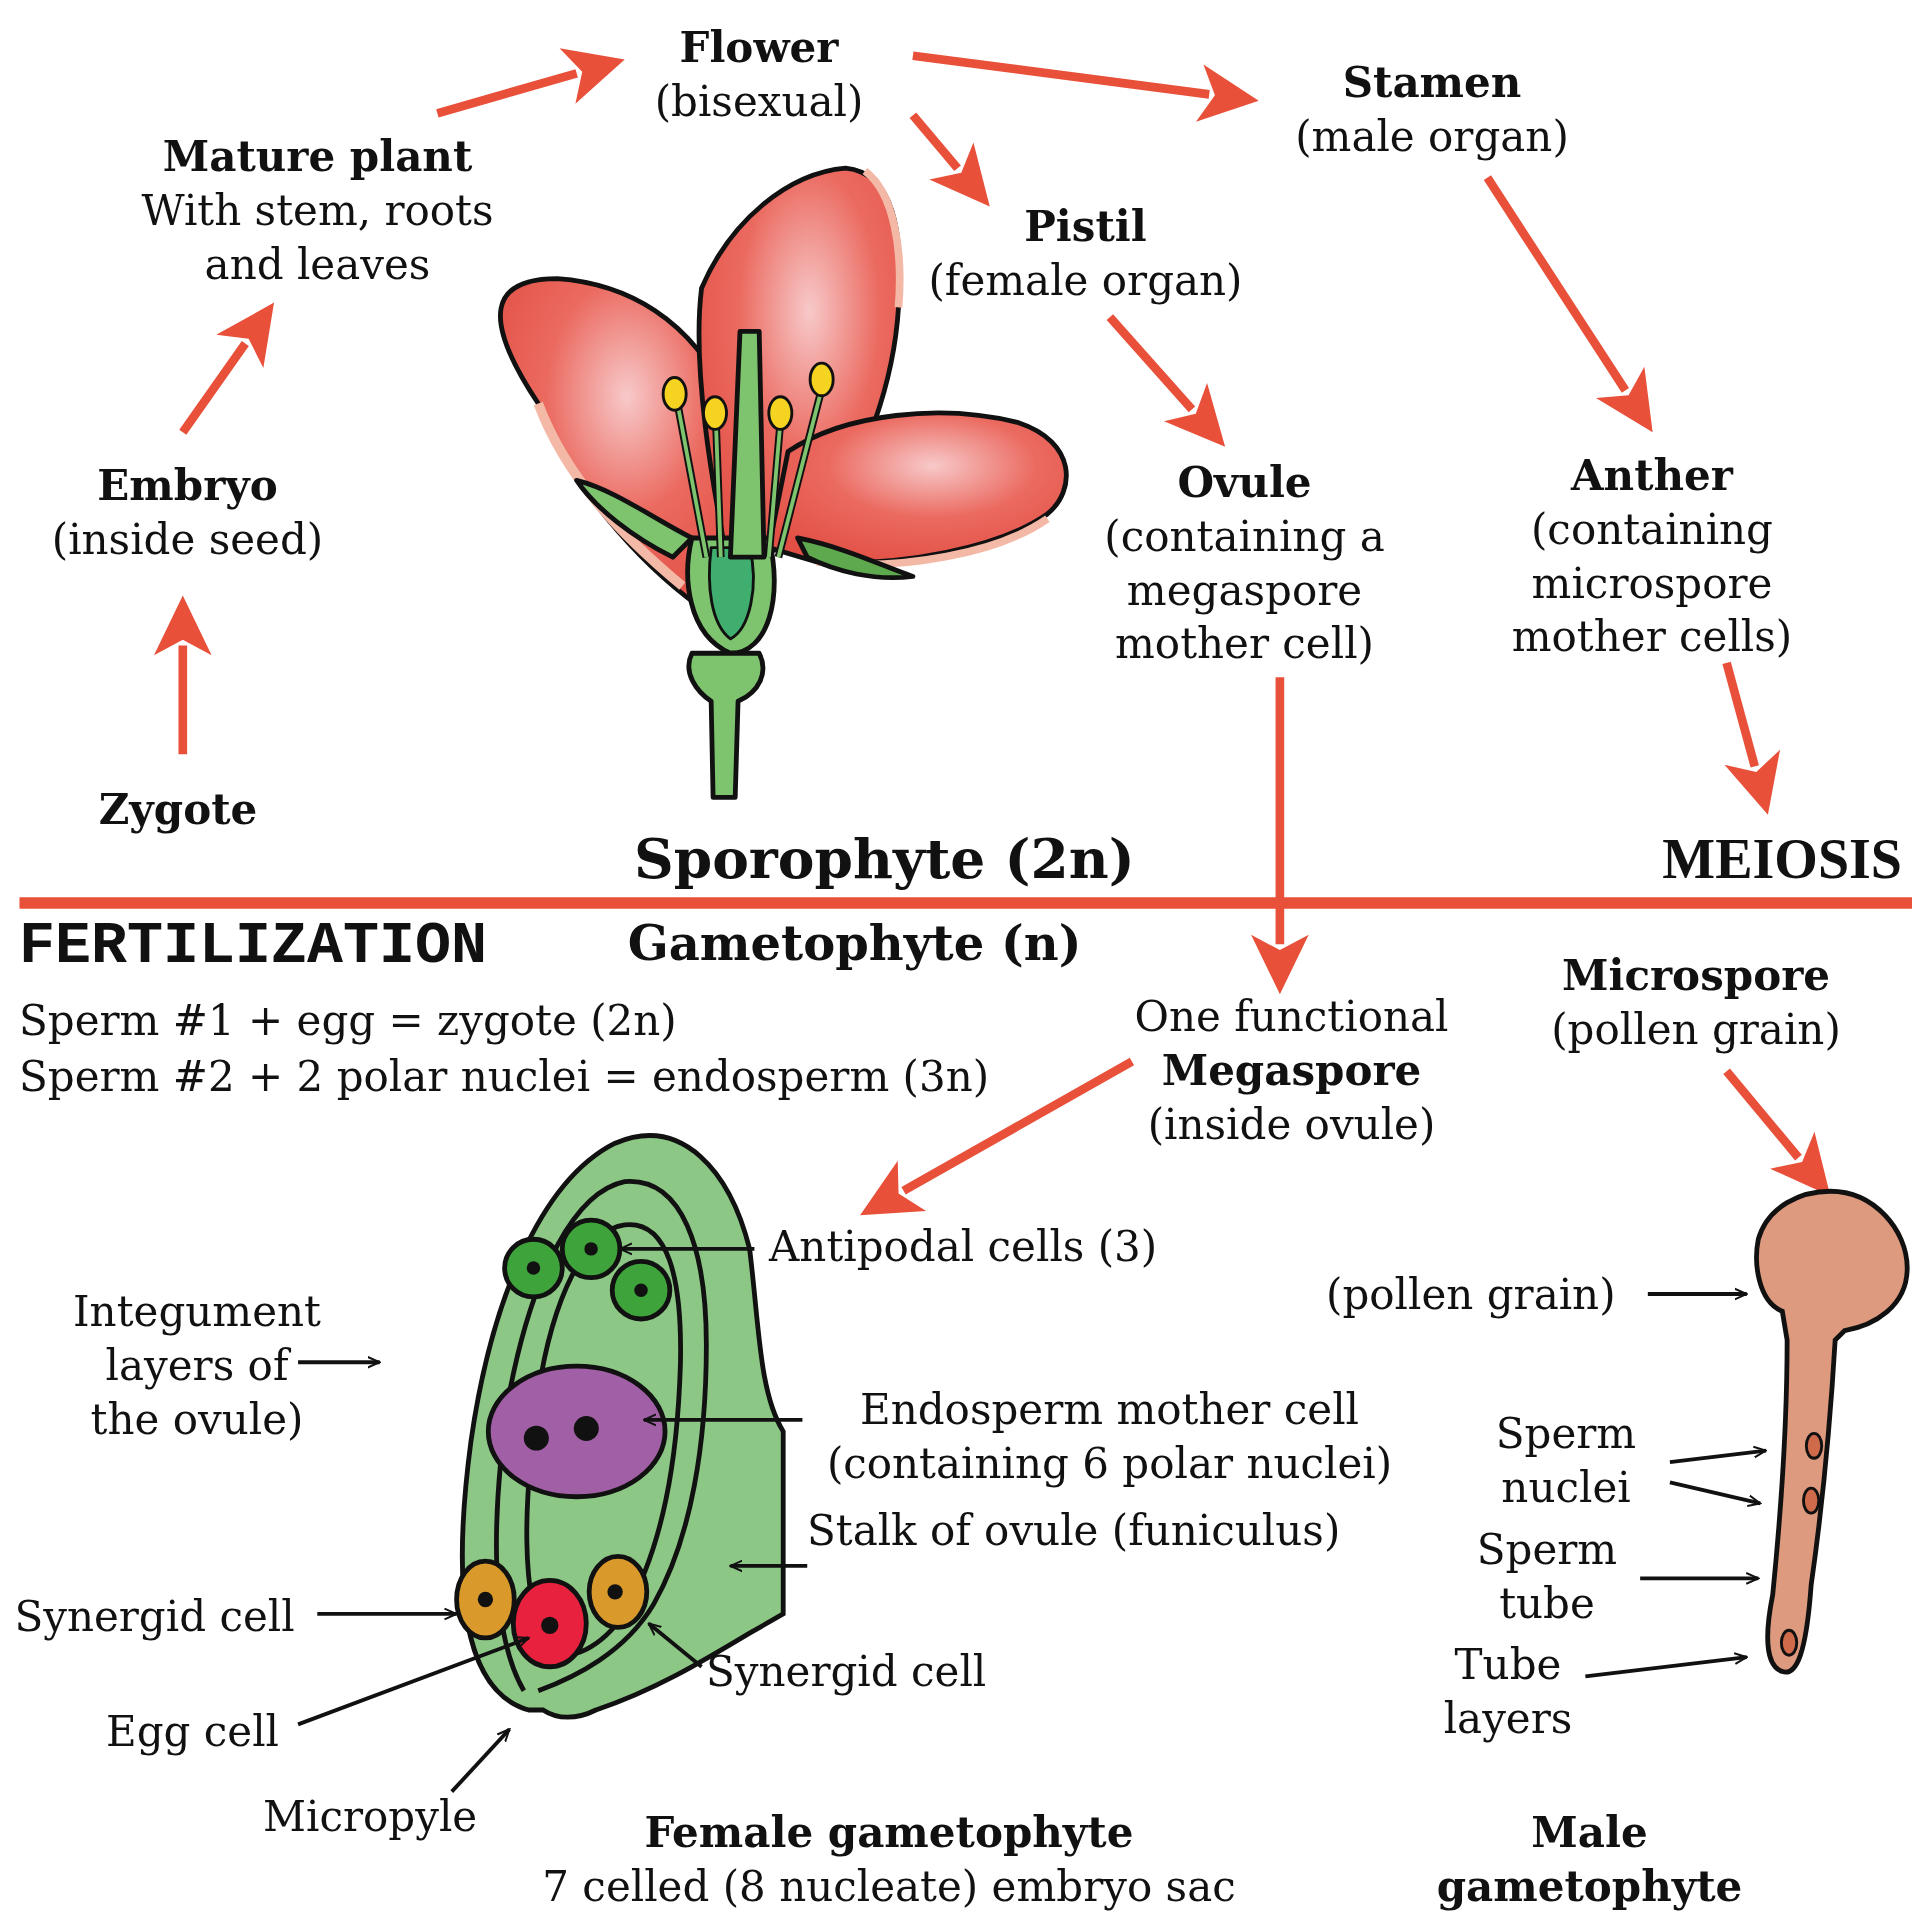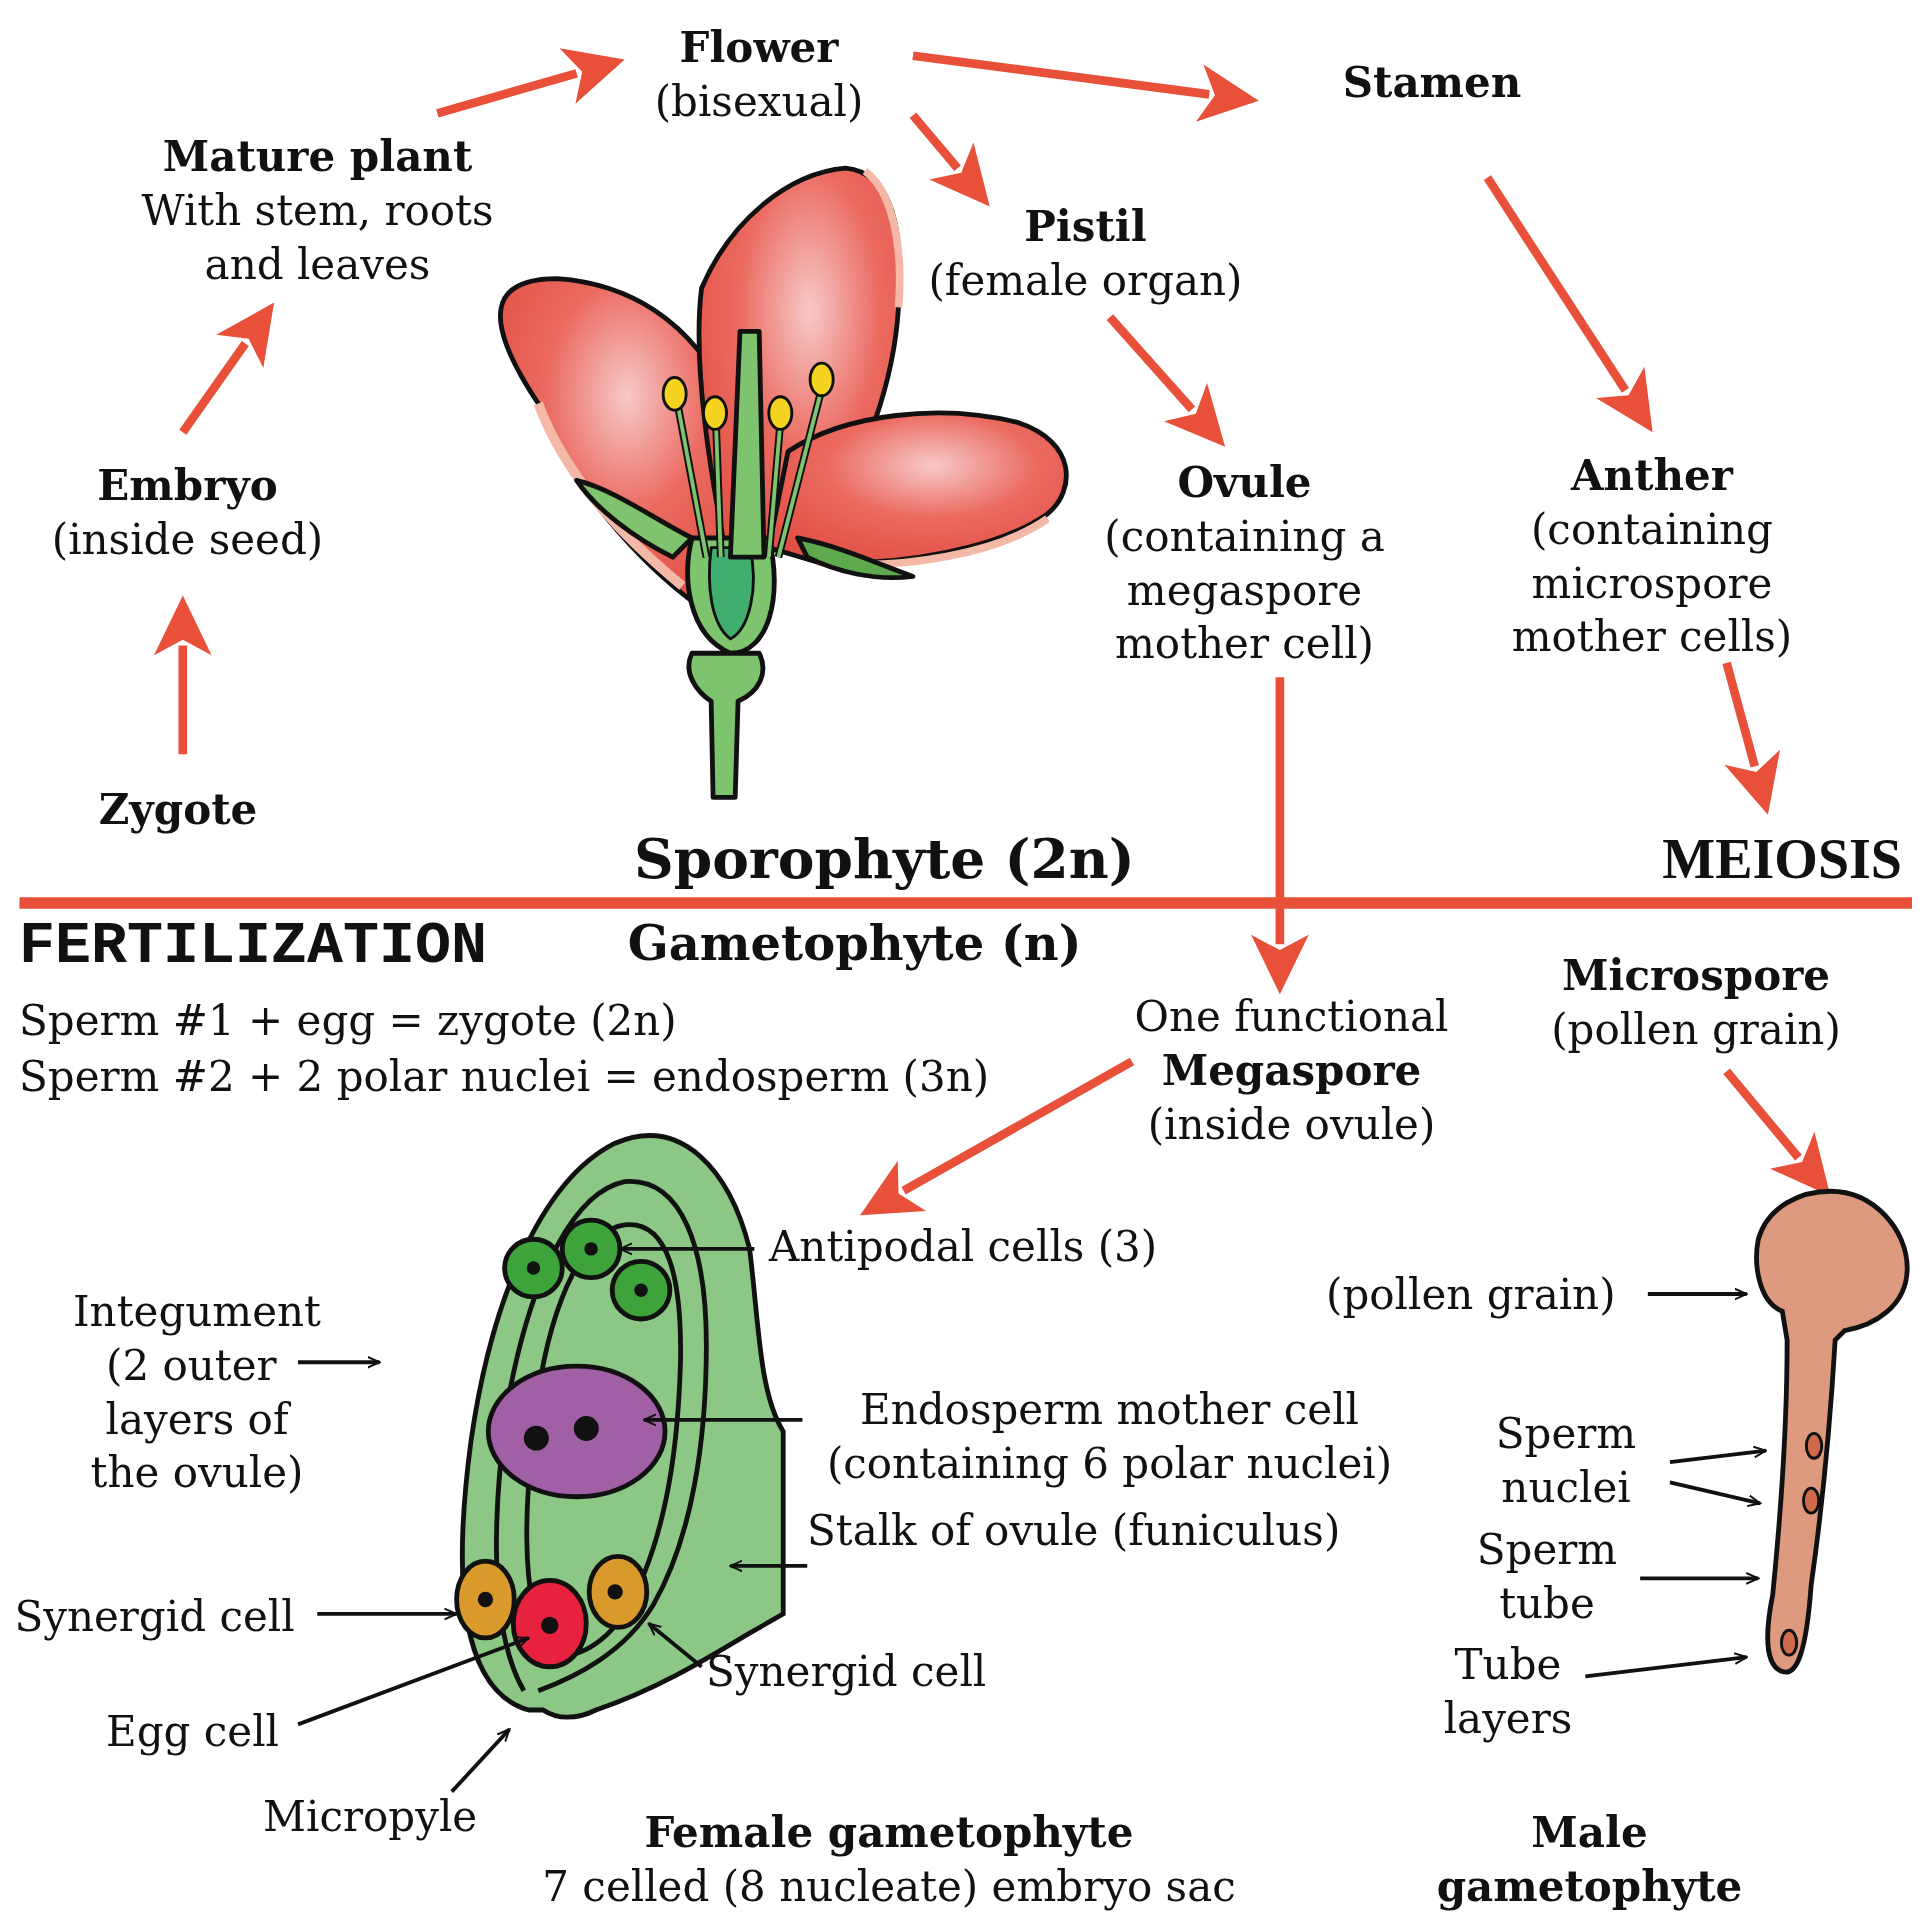--- a/index.html
+++ b/index.html
@@ -165,20 +165,21 @@
     </g>
   </svg>
 
   <div class="lbl" style="left:634px;top:21px;width:250px;">
     <div class="bold">Flower</div>
     <div>(bisexual)</div>
   </div>
 
   <div class="lbl" style="left:1259px;top:56px;width:346px;">
     <div class="bold">Stamen</div>
+    <div>(male organ)</div>
   </div>
 
   <div class="lbl" style="left:106px;top:130px;width:423px;">
     <div class="bold">Mature plant</div>
     <div>With stem, roots</div>
     <div>and leaves</div>
   </div>
 
   <div class="lbl" style="left:908px;top:200px;width:355px;">
     <div class="bold">Pistil</div>
@@ -222,21 +223,20 @@
 
   <div class="lbl" style="left:1528px;top:949px;width:336px;">
     <div class="bold">Microspore</div>
     <div>(pollen grain)</div>
   </div>
 
   <div class="lbl left" style="left:769px;top:1220px;">Antipodal cells (3)</div>
 
   <div class="lbl" style="left:48px;top:1285px;width:298px;">
     <div>Integument</div>
-    <div style="text-align:left;padding-left:58px;">(2 outer</div>
     <div>layers of</div>
     <div>the ovule)</div>
   </div>
 
   <div class="lbl" style="left:802px;top:1383px;width:615px;">
     <div>Endosperm mother cell</div>
     <div>(containing 6 polar nuclei)</div>
   </div>
 
   <div class="lbl left" style="left:807px;top:1504px;">Stalk of ovule (funiculus)</div>

